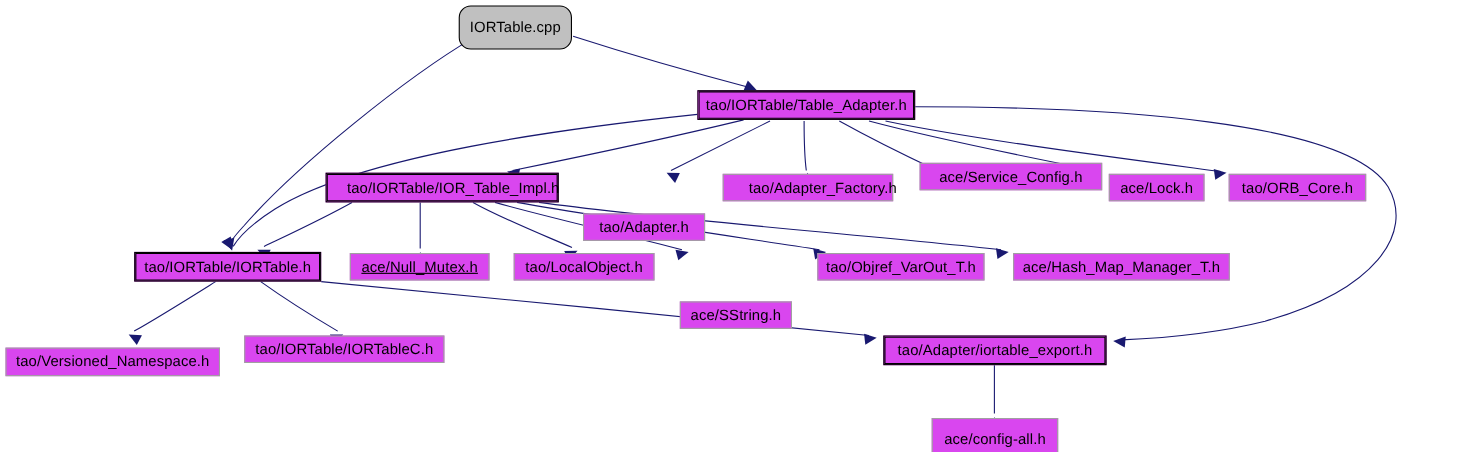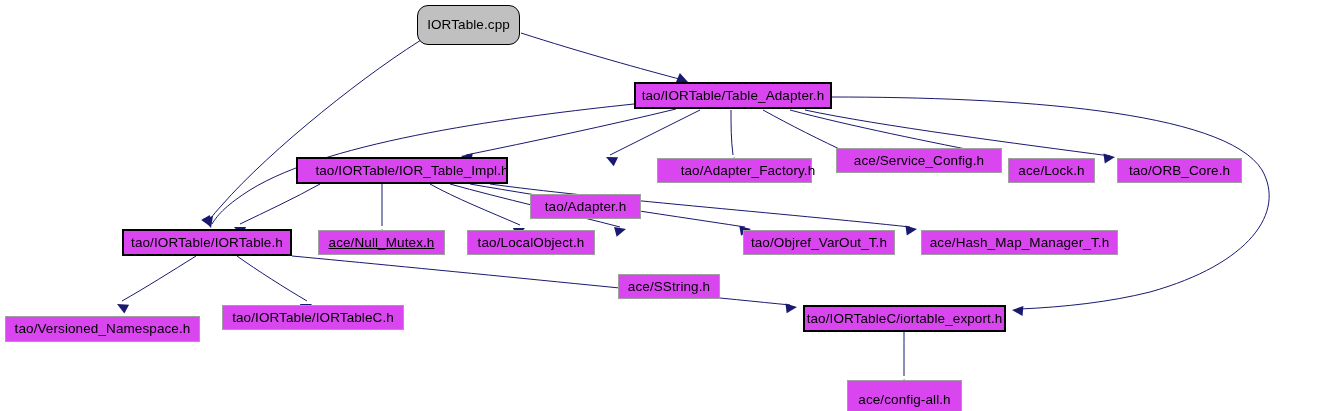--- a/index.html
+++ b/index.html
@@ -141,18 +141,18 @@
     <div class="node" style="left: 921px; top: 230px; width: 197px; height: 25px;">
       <span class="node-label">ace/Hash_Map_Manager_T.h</span>
     </div>
     <div class="node" style="left: 5px; top: 316px; width: 195px; height: 26px;">
       <span class="node-label">tao/Versioned_Namespace.h</span>
     </div>
     <div class="node" style="left: 222px; top: 305px; width: 182px; height: 25px;">
       <span class="node-label">tao/IORTable/IORTableC.h</span>
     </div>
     <div class="node bold" style="left: 803px; top: 305px; width: 203px; height: 27px;">
-      <span class="node-label">tao/IORTableC/iortable_export.h</span>
+      <span class="node-label">tao/Adapter/iortable_export.h</span>
     </div>
     <div class="node" style="left: 847px; top: 380px; width: 115px; height: 39px;">
       <span class="node-label">ace/config-all.h</span>
     </div>
   </div>
 
 </body></html>

